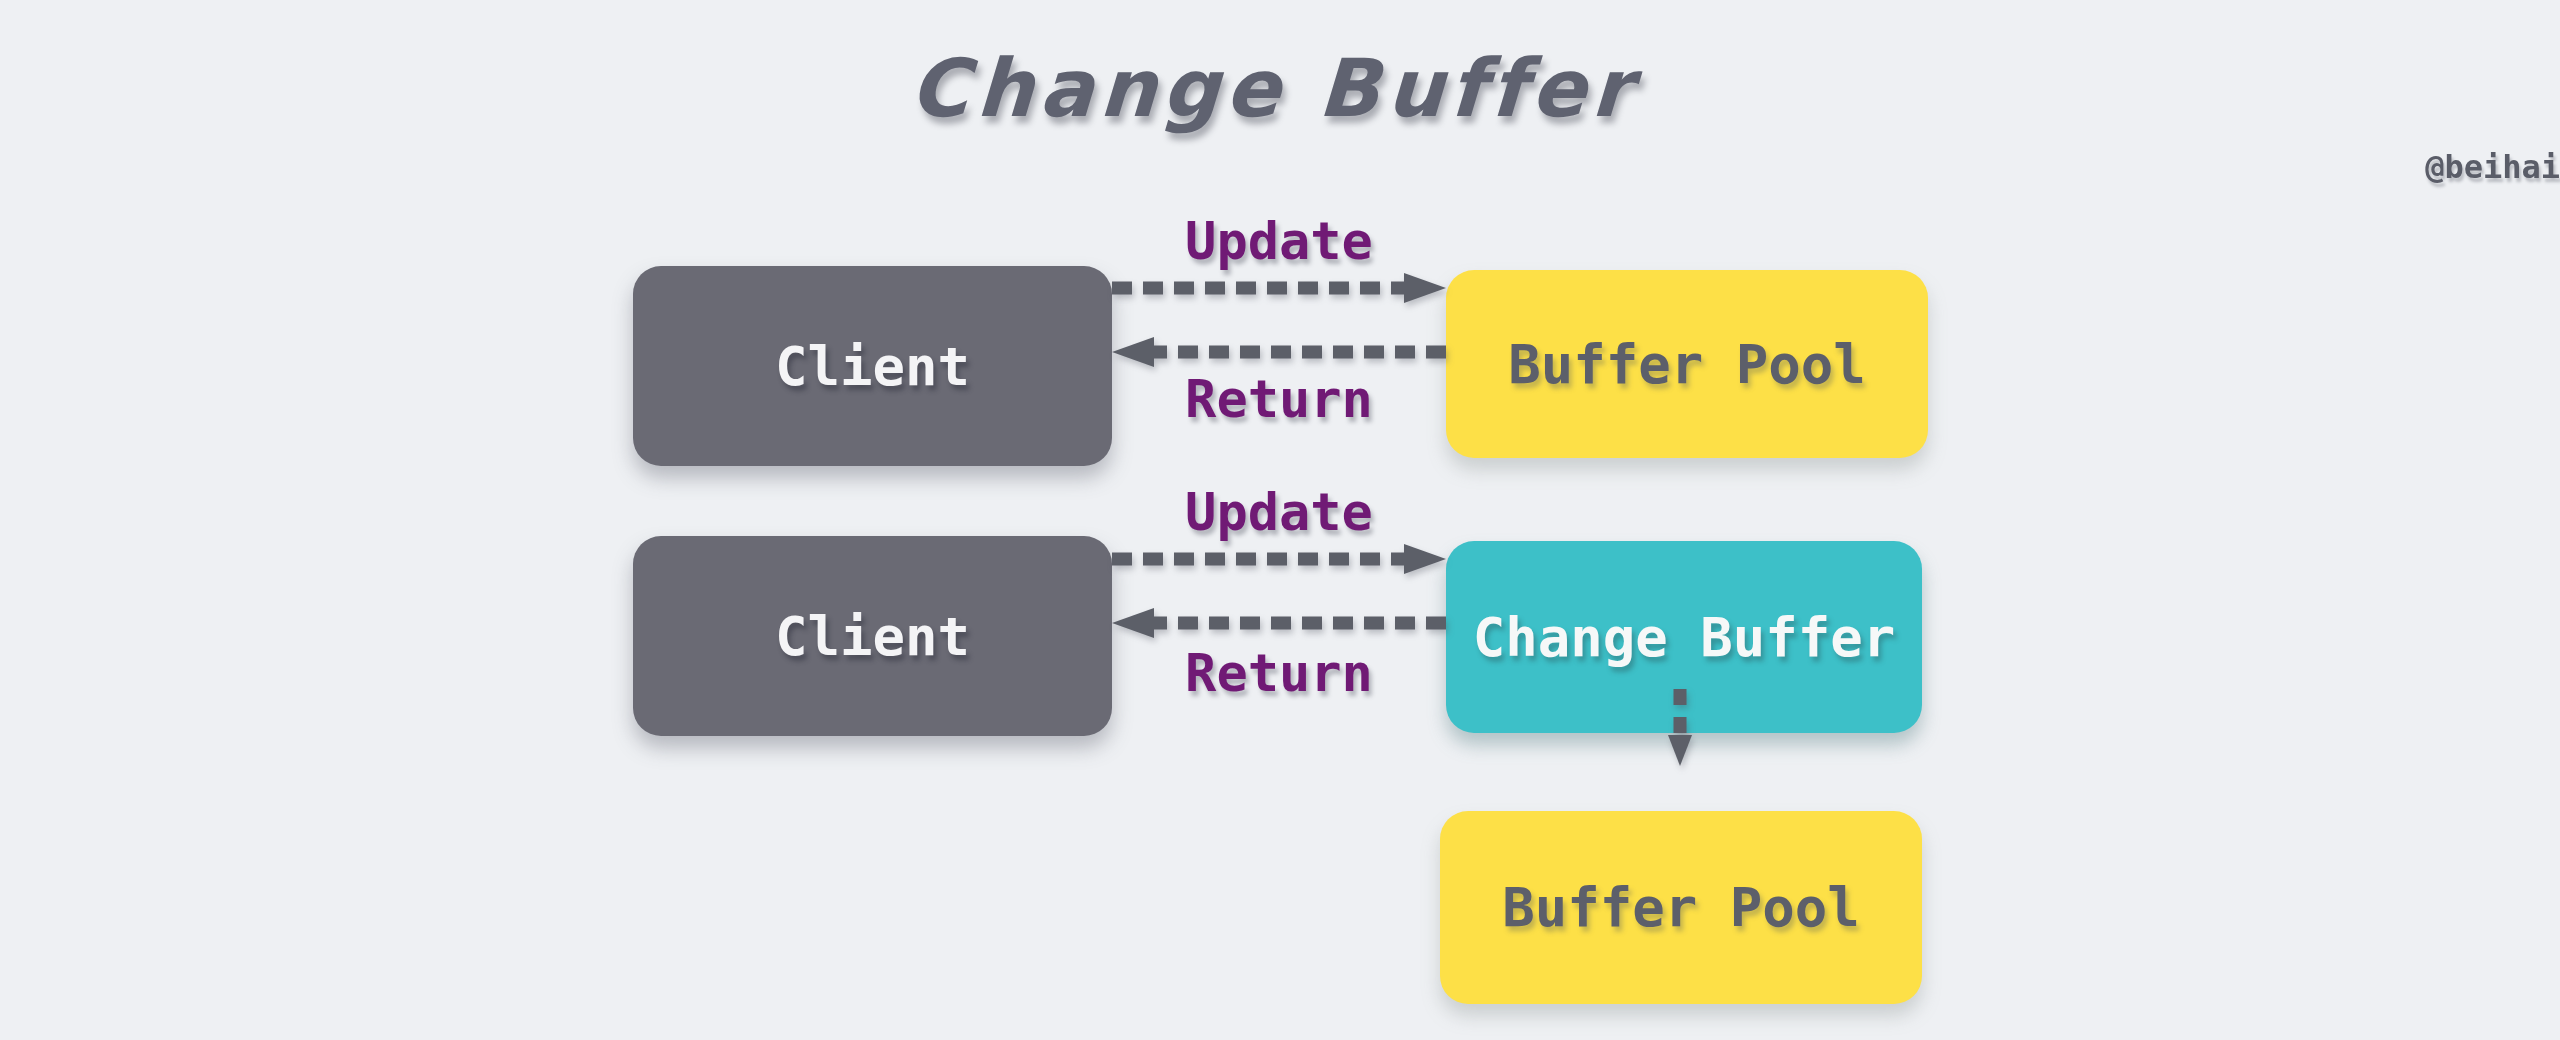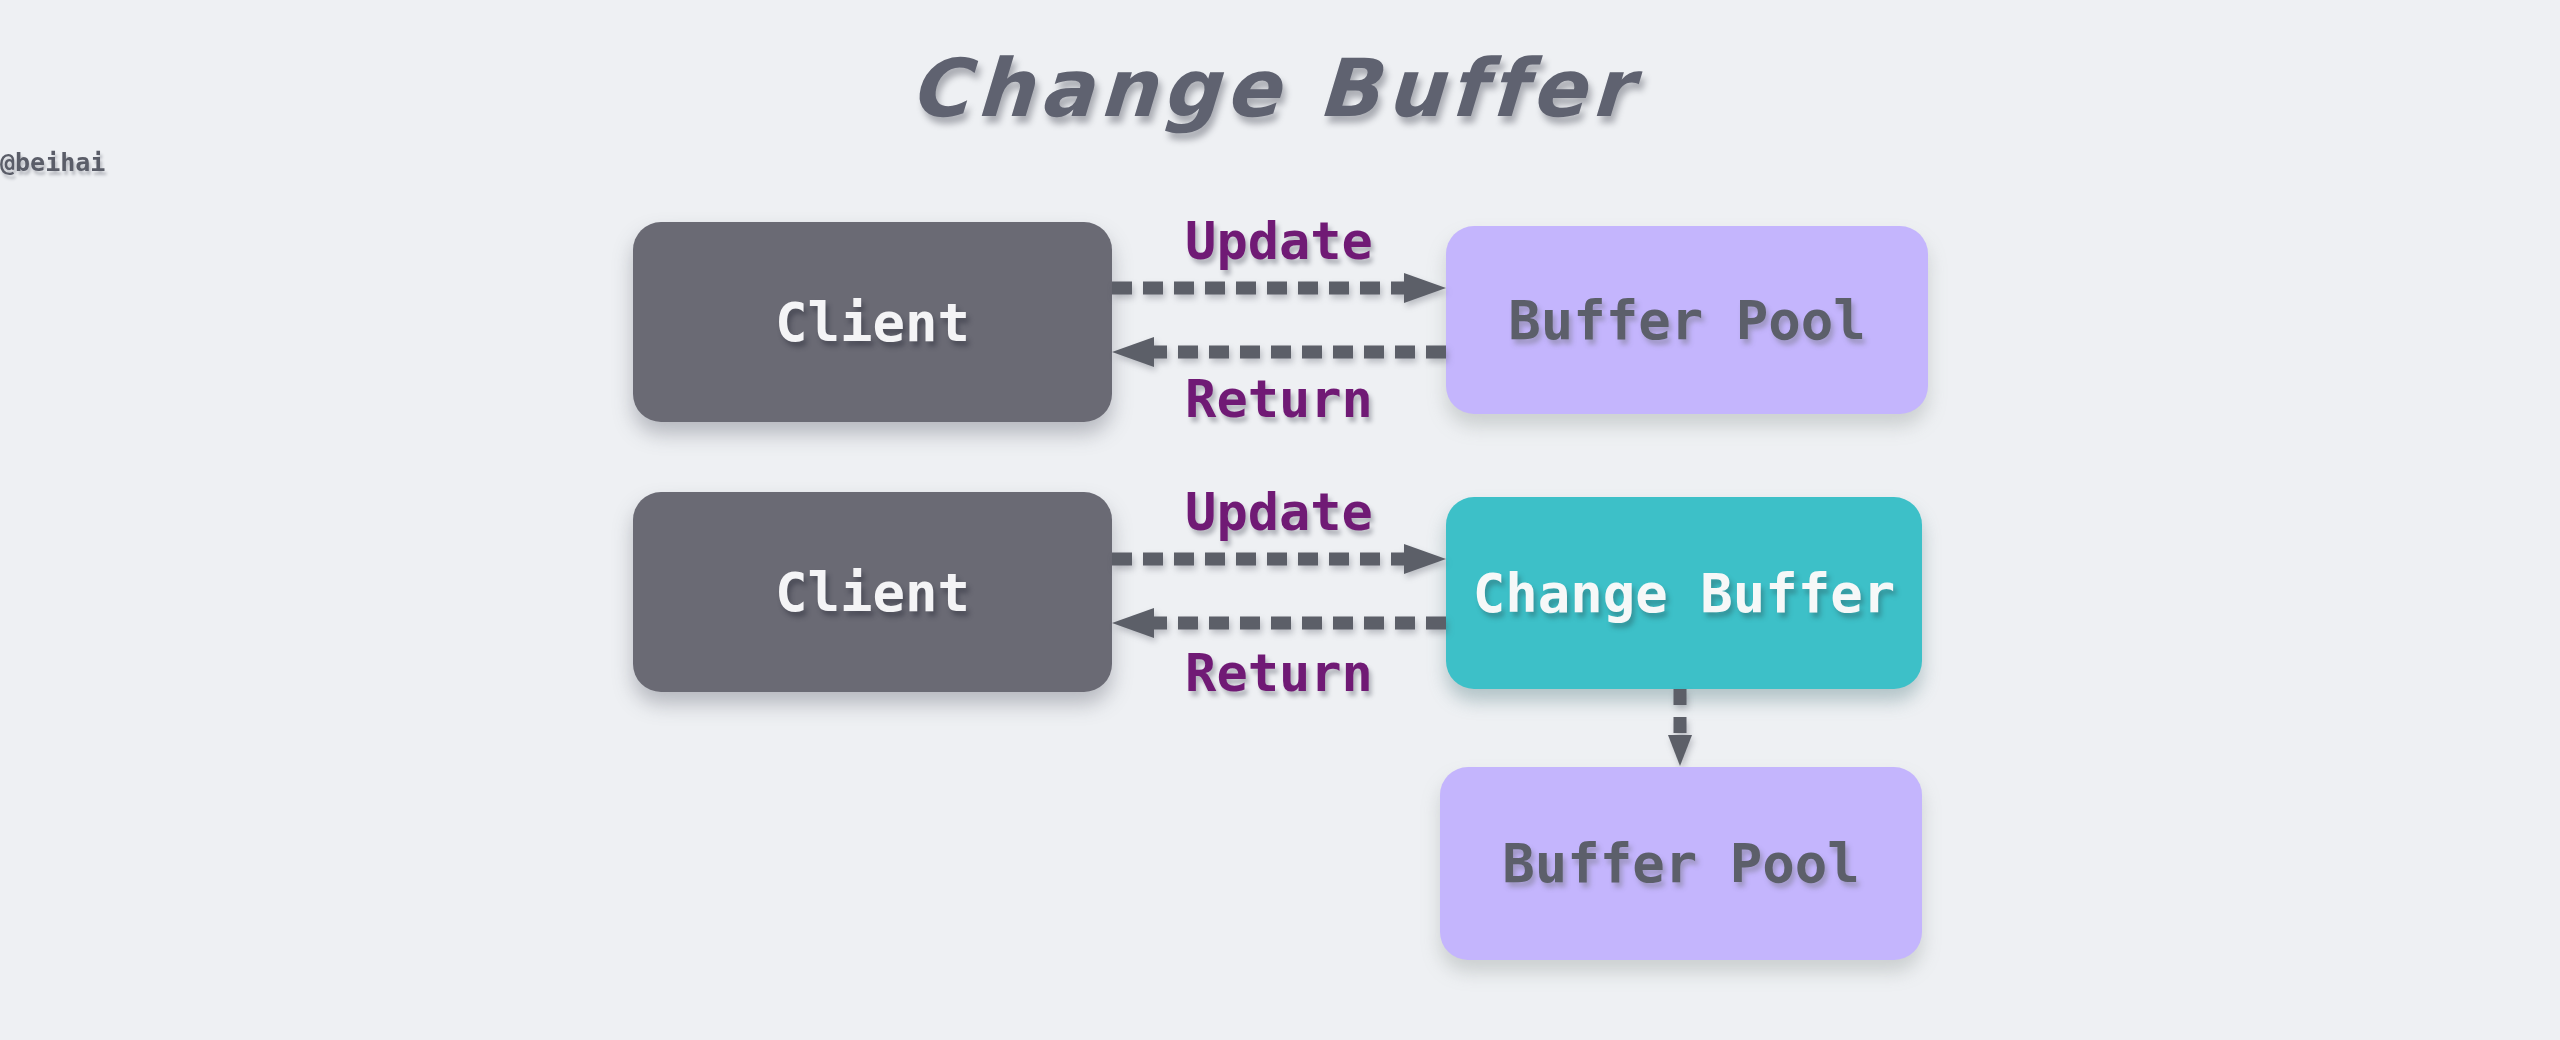--- a/index.html
+++ b/index.html
@@ -28,44 +28,45 @@
     letter-spacing: 6px;
     color: #5f6270;
     transform: skewX(-6deg);
     text-shadow: 4px 7px 6px rgba(70, 72, 86, 0.40);
   }
   .author {
     position: absolute;
     left: 0;
     top: 148px;
     width: 2560px;
-    text-align: left;
+    text-align: right;
     font-weight: bold;
-    font-size: 25px;
+    font-size: 32px;
     color: #5a5d68;
     text-shadow: 2px 4px 3px rgba(70, 72, 86, 0.30);
   }
   .node {
     position: absolute;
     border-radius: 28px;
     display: flex;
     align-items: center;
     justify-content: center;
     font-weight: bold;
     font-size: 54px;
     letter-spacing: 0px;
+    margin-top: 44px;
   }
   .node-dark {
     background: #6a6a74;
     color: #f4f4f6;
     box-shadow: 0 12px 20px rgba(80, 82, 96, 0.35);
     text-shadow: 3px 5px 5px rgba(40, 42, 55, 0.45);
   }
   .node-green {
-    background: #c4b5fd;
+    background: #fde047;
     color: #5c5f6a;
     box-shadow: 0 12px 18px rgba(140, 150, 145, 0.35);
     text-shadow: 3px 5px 5px rgba(90, 95, 90, 0.35);
   }
   .node-teal {
     background: #3dc0c8;
     color: #f6f8f8;
     box-shadow: 0 12px 18px rgba(90, 130, 135, 0.40);
     text-shadow: 3px 5px 5px rgba(40, 80, 85, 0.40);
   }

